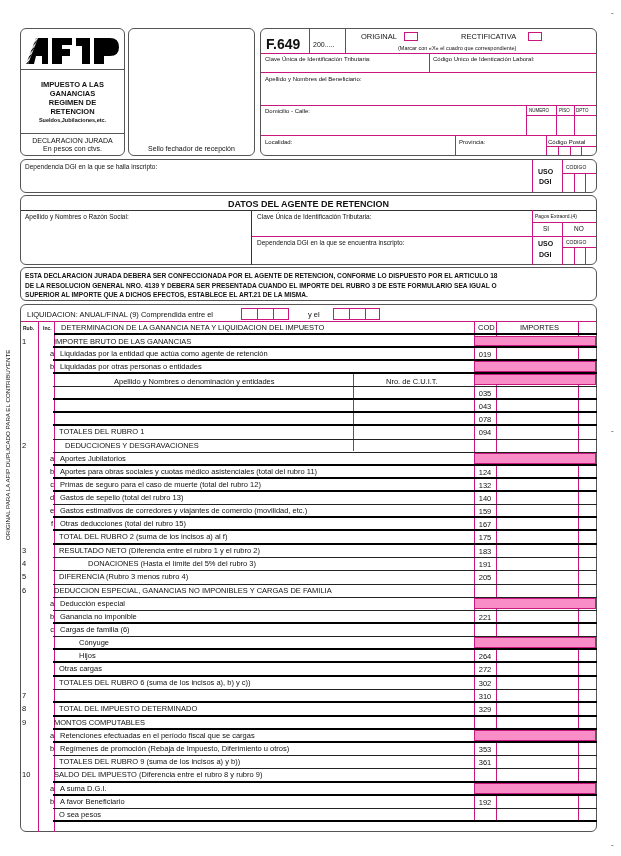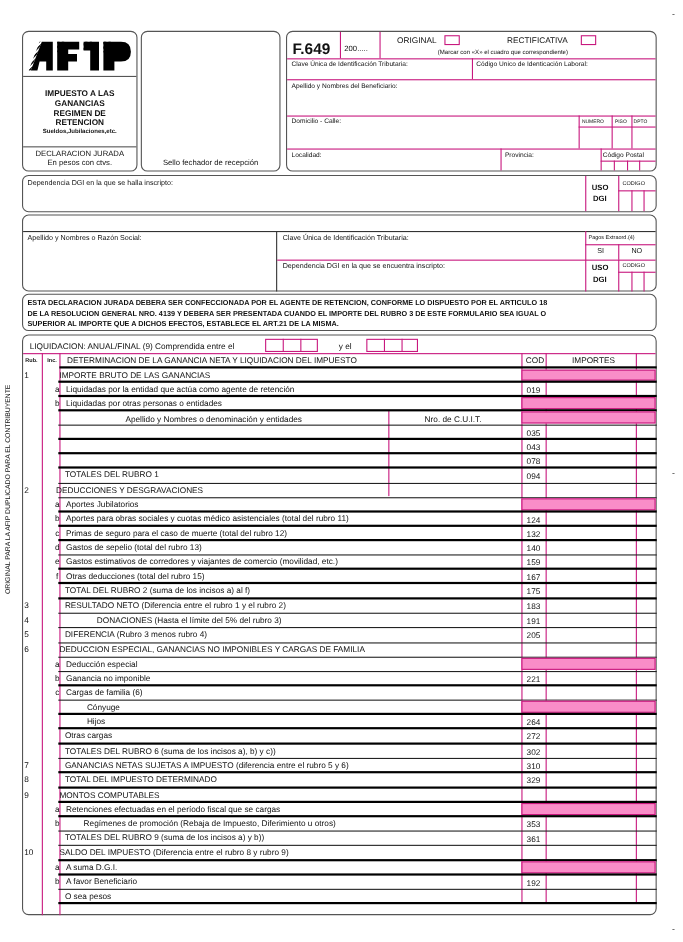--- a/index.html
+++ b/index.html
@@ -118,20 +118,21 @@
   <div class="t bold" style="left:517px;top:8px;font-size:7px;">USO</div>
   <div class="t bold" style="left:518px;top:18px;font-size:7px;">DGI</div>
   <div class="vl" style="left:541px;top:0;height:32px;"></div>
   <div class="t" style="left:545px;top:5px;font-size:5px;">CODIGO</div>
   <div class="hl" style="left:541px;top:13px;width:34px;"></div>
   <div class="vl" style="left:553px;top:13px;height:19px;"></div>
   <div class="vl" style="left:564px;top:13px;height:19px;"></div>
 </div>
 
 <div class="box" style="left:20px;top:195px;width:577px;height:70px;">
+  <div class="t bold" style="left:0;width:575px;text-align:center;top:4px;font-size:9px;">DATOS DEL AGENTE DE RETENCION</div>
   <div class="abs" style="left:0;top:14px;width:575px;height:1px;background:#333;"></div>
   <div class="t" style="left:4px;top:18px;font-size:6.5px;">Apellido y Nombres o Razón Social:</div>
   <div class="abs" style="left:0;top:26px;width:230px;height:42px;"></div>
   <div class="abs" style="left:230px;top:14px;width:1px;height:55px;background:#333;"></div>
   <div class="t" style="left:236px;top:18px;font-size:6.5px;">Clave Única de Identificación Tributaria:</div>
   <div class="abs" style="left:231px;top:26px;width:280px;height:14px;"></div>
   <div class="hl" style="left:231px;top:40px;width:344px;"></div>
   <div class="t" style="left:236px;top:44px;font-size:6.5px;">Dependencia DGI en la que se encuentra inscripto:</div>
   <div class="abs" style="left:231px;top:52px;width:280px;height:16px;"></div>
   <div class="vl" style="left:511px;top:14px;height:55px;"></div>
@@ -246,21 +247,21 @@
       <span class="rub" style="top: 2px;"></span>
       <span class="inc" style="top: 2px;"></span>
       <span class="lbl" style="top: 2px; left: 38px;">TOTALES DEL RUBRO 1</span>
       <span class="cod" style="top: 3px;">094</span>
     </div>
     <div class="abs" style="left: 497px; top: 426px; width: 80px; height: 12px;"></div>
     <div class="line-thin" style="top: 439px;"></div>
     <div class="row" style="top: 439px; height: 13px;">
       <span class="rub" style="top: 2px;">2</span>
       <span class="inc" style="top: 2px;"></span>
-      <span class="lbl" style="top: 2px; left: 30px;">DEDUCCIONES Y DESGRAVACIONES</span>
+      <span class="lbl" style="top: 2px; left: 44px;">DEDUCCIONES Y DESGRAVACIONES</span>
       <span class="cod" style="top: 3px;"></span>
     </div>
     <div class="abs" style="left: 497px; top: 440px; width: 80px; height: 11px;"></div>
     <div class="line-thin" style="top: 452px;"></div>
     <div class="row" style="top: 452px; height: 13px;">
       <span class="rub" style="top: 2px;"></span>
       <span class="inc" style="top: 2px;">a</span>
       <span class="lbl" style="top: 2px; left: 39px;">Aportes Jubilatorios</span>
       <span class="cod" style="top: 3px;">116</span>
     </div>
@@ -398,21 +399,20 @@
       <span class="rub" style="top: 2px;"></span>
       <span class="inc" style="top: 2px;"></span>
       <span class="lbl" style="top: 2px; left: 38px;">TOTALES DEL RUBRO 6 (suma de los incisos a), b) y c))</span>
       <span class="cod" style="top: 3px;">302</span>
     </div>
     <div class="abs" style="left: 497px; top: 677px; width: 80px; height: 11px;"></div>
     <div class="line-thin" style="top: 689px;"></div>
     <div class="row" style="top: 689px; height: 13px;">
       <span class="rub" style="top: 2px;">7</span>
       <span class="inc" style="top: 2px;"></span>
-      <span class="lbl" style="top: 2px; left: 38px;">GANANCIAS NETAS SUJETAS A IMPUESTO (diferencia entre el rubro 5 y 6)</span>
       <span class="cod" style="top: 3px;">310</span>
     </div>
     <div class="abs" style="left: 497px; top: 690px; width: 80px; height: 11px;"></div>
     <div class="line-thick" style="top: 701px;"></div>
     <div class="row" style="top: 702px; height: 14px;">
       <span class="rub" style="top: 2px;">8</span>
       <span class="inc" style="top: 2px;"></span>
       <span class="lbl" style="top: 2px; left: 38px;">TOTAL DEL IMPUESTO DETERMINADO</span>
       <span class="cod" style="top: 3px;">329</span>
     </div>
@@ -430,21 +430,21 @@
       <span class="rub" style="top: 2px;"></span>
       <span class="inc" style="top: 2px;">a</span>
       <span class="lbl" style="top: 2px; left: 39px;">Retenciones efectuadas en el período fiscal que se cargas</span>
       <span class="cod" style="top: 3px;">345</span>
     </div>
     <div class="pinkfill" style="top: 730px; height: 11px;"></div>
     <div class="line-thick" style="top: 741px;"></div>
     <div class="row" style="top: 742px; height: 13px;">
       <span class="rub" style="top: 2px;"></span>
       <span class="inc" style="top: 2px;">b</span>
-      <span class="lbl" style="top: 2px; left: 39px; margin-left: 16px;">Regímenes de promoción (Rebaja de Impuesto, Diferimiento u otros)</span>
+      <span class="lbl" style="top: 2px; left: 39px;">Regímenes de promoción (Rebaja de Impuesto, Diferimiento u otros)</span>
       <span class="cod" style="top: 3px;">353</span>
     </div>
     <div class="abs" style="left: 497px; top: 743px; width: 80px; height: 11px;"></div>
     <div class="line-thin" style="top: 755px;"></div>
     <div class="row" style="top: 755px; height: 13px;">
       <span class="rub" style="top: 2px;"></span>
       <span class="inc" style="top: 2px;"></span>
       <span class="lbl" style="top: 2px; left: 38px;">TOTALES DEL RUBRO 9 (suma de los incisos a) y b))</span>
       <span class="cod" style="top: 3px;">361</span>
     </div>

